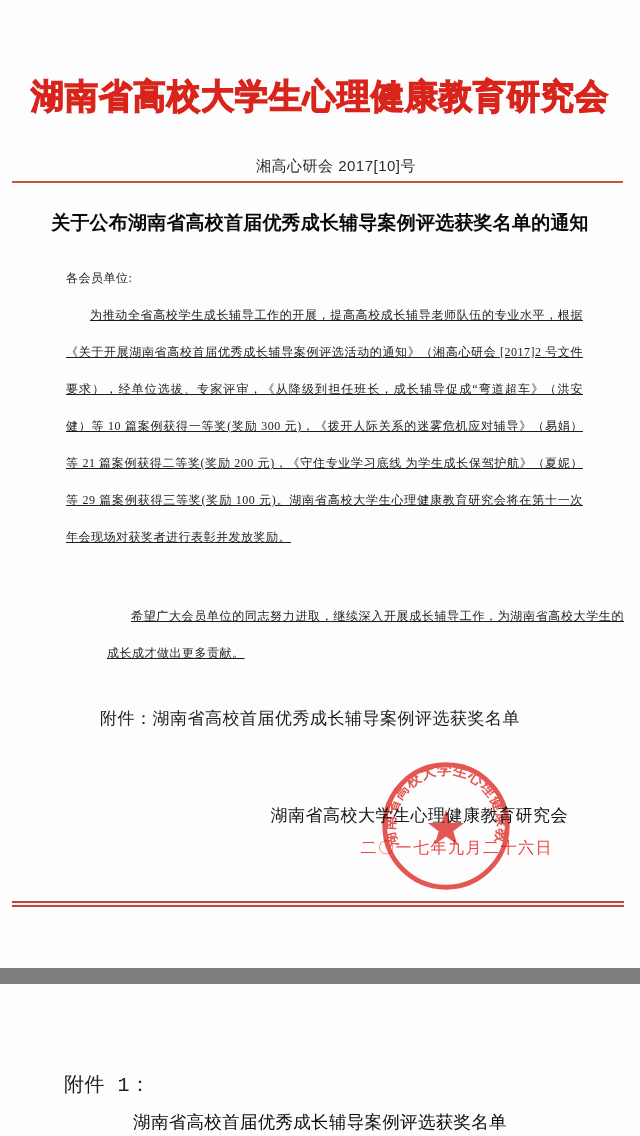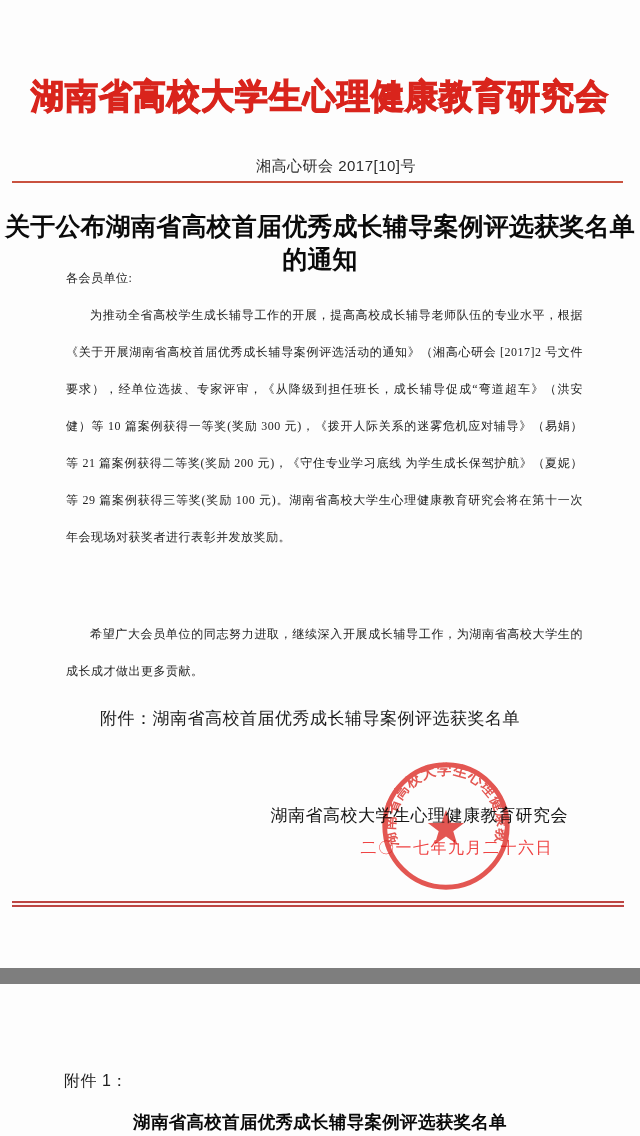--- a/index.html
+++ b/index.html
@@ -25,30 +25,30 @@
     font-family:"Liberation Sans", sans-serif;
     font-size:15px;color:#2b2b2b;letter-spacing:0.5px;
   }
   .red-rule{
     position:absolute;top:181px;left:12px;width:611px;height:2px;
     background:#c9523f;
   }
   .notice-title{
     position:absolute;top:210px;left:0;width:640px;text-align:center;
     font-family:"Liberation Sans", sans-serif;
-    font-size:25px;font-weight:700;color:#0a0a0a;letter-spacing:0.2px;
+    font-size:19px;font-weight:700;color:#0a0a0a;letter-spacing:0.2px;
   }
   .body-block{
     position:absolute;left:66px;width:517px;
     font-size:12px;line-height:37px;color:#1d1d1d;
     text-align:justify;letter-spacing:0.5px;
   }
-  .body-block p{margin:0;text-indent:2em;}
+  .body-block p{margin:0;text-indent:2em;text-decoration:underline;}
   .blk-1{top:260px;}
-  .blk-2{top:616px;}
+  .blk-2{top:598px;margin-left:41px;}
   .attachment-line{
     position:absolute;left:66px;top:700px;width:517px;
     font-size:17px;line-height:37px;color:#1d1d1d;
     text-indent:2em;letter-spacing:0.5px;
   }
   .sig-org{
     position:absolute;top:805px;right:72px;
     font-size:17px;color:#161616;letter-spacing:0.5px;line-height:22px;
   }
   .sig-date{
@@ -63,27 +63,27 @@
     position:absolute;top:901px;left:12px;width:612px;height:2px;
     border-top:2px solid #bc4542;border-bottom:2px solid #bc4542;
     background:#fdf3f3;
   }
   .page-separator{
     position:absolute;top:968px;left:0;width:640px;height:16px;
     background:#7e7e7e;
   }
   .p2-attachment-label{
     position:absolute;top:1071px;left:64px;
-    font-family:Liberation Sans, sans-serif;
-    font-size:16px;color:#1f1f1f;letter-spacing:0.5px;
+    font-family:Liberation Mono, monospace;
+    font-size:20px;color:#1f1f1f;letter-spacing:0.5px;
   }
   .p2-attachment-title{
     position:absolute;top:1110px;left:0;width:640px;text-align:center;
     font-family:"Liberation Sans", sans-serif;
-    font-size:17.5px;font-weight:700;color:#0a0a0a;letter-spacing:0.3px;
+    font-size:17.5px;font-weight:400;color:#0a0a0a;letter-spacing:0.3px;
   }
 </style>
 </head>
 <body>
 
 <div class="doc">
 
   <div class="org-banner">湖南省高校大学生心理健康教育研究会</div>
 
   <div class="doc-number">湘高心研会 2017[10]号</div>

